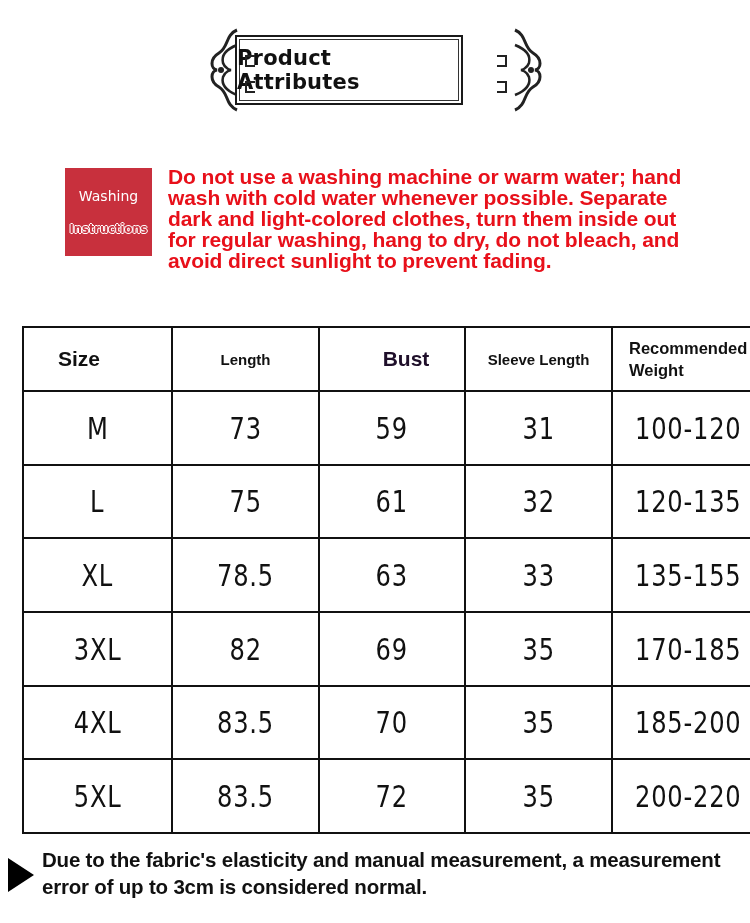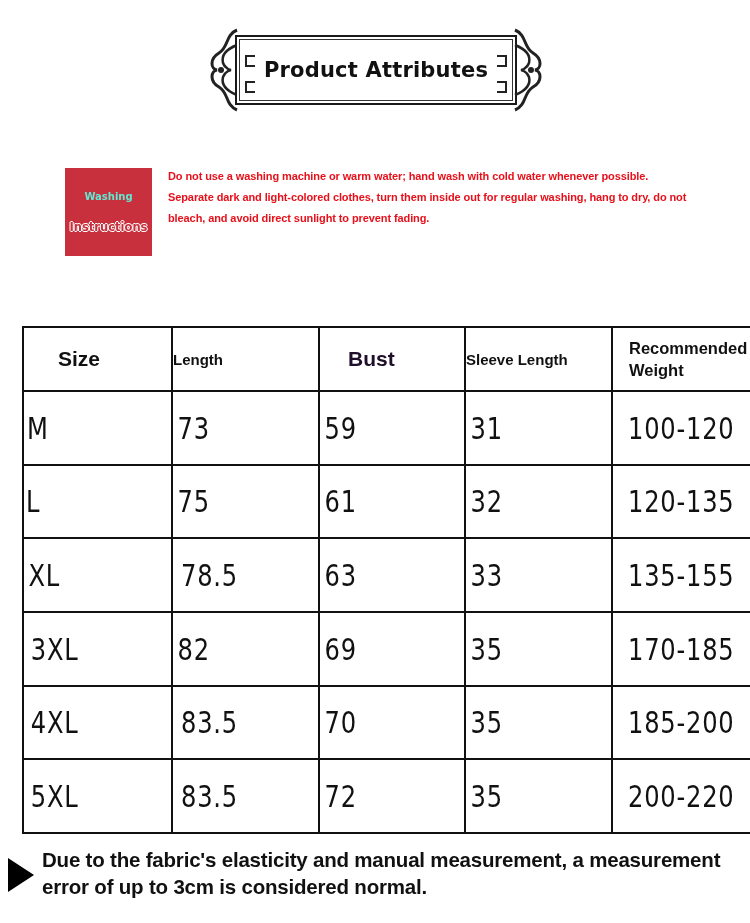--- a/index.html
+++ b/index.html
@@ -4,58 +4,58 @@
 <style>
   * { box-sizing: border-box; margin: 0; padding: 0; }
   html, body { width: 750px; height: 923px; background: #ffffff; overflow: hidden; }
   body { position: relative; font-family: "DejaVu Sans", sans-serif; color: #111; }
 
   
   .banner {
     position: absolute; left: 207px; top: 25px; width: 338px; height: 90px;
   }
   .banner-box {
-    position: absolute; left: 28px; top: 10px; width: 282px; height: 70px;
+    position: absolute; left: 28px; top: 10px; width: 228px; height: 70px;
     border: 2px solid #1a1a1a; background: #fff;
     box-shadow: inset 0 0 0 2px #fff, inset 0 0 0 3px #333;
     display: flex; align-items: center; justify-content: center;
   }
   .banner-title {
     font-family: "DejaVu Sans", sans-serif; font-weight: bold;
     font-size: 21px; color: #111; letter-spacing: 0.2px;
   }
   .orn { position: absolute; top: 0; width: 40px; height: 90px; }
   .orn.left { left: 0; }
   .orn.right { right: 0; transform: scaleX(-1); }
   .fret { position: absolute; width: 10px; height: 12px; border: 2px solid #222; border-right: none; }
 
   
   .wash-badge {
     position: absolute; left: 65px; top: 168px; width: 87px; height: 88px;
     background: #c8303d;
     display: flex; flex-direction: column; align-items: center; justify-content: center; gap: 18px;
   }
-  .wash-badge .w1 { color: #5eead4; font-weight: bold; font-size: 10px; }
+  .wash-badge .w1 { color: #ffffff; font-weight: normal; font-size: 14px; }
   .wash-badge .w2 {
     color: #c8303d; font-weight: bold; font-size: 11.5px;
     text-shadow: -1px 0 #fff, 1px 0 #fff, 0 -1px #fff, 0 1px #fff;
   }
   .wash-text {
     position: absolute; left: 168px; top: 166px; width: 520px;
-    color: #e8101a; font-weight: bold; font-size: 11px; line-height: 21px;
+    color: #e8101a; font-weight: bold; font-size: 21px; line-height: 21px;
     font-family: "Liberation Sans", sans-serif; letter-spacing: -0.1px;
   }
 
   
   .size-table {
     position: absolute; left: 22px; top: 319px; width: 741px; height: 508px;
     border-collapse: collapse; table-layout: fixed; margin-top: 7px;
   }
   .size-table td, .size-table th {
-    border: 2px solid #111; text-align: left; vertical-align: middle;
+    border: 2px solid #111; text-align: center; vertical-align: middle;
   }
   .size-table th {
     height: 64px; font-weight: bold; font-family: "Liberation Sans", sans-serif;
   }
   .size-table th.h-size { font-size: 21px; text-align: left; padding-left: 34px; }
   .size-table th.h-len { font-size: 15px; }
   .size-table th.h-bust { font-size: 21px; color: #1f0f2a; padding-left: 28px; }
   .size-table th.h-sleeve { font-size: 15px; }
   .size-table th.h-weight { font-size: 16.5px; text-align: left; padding-left: 16px; line-height: 22px; }
   .size-table td {

